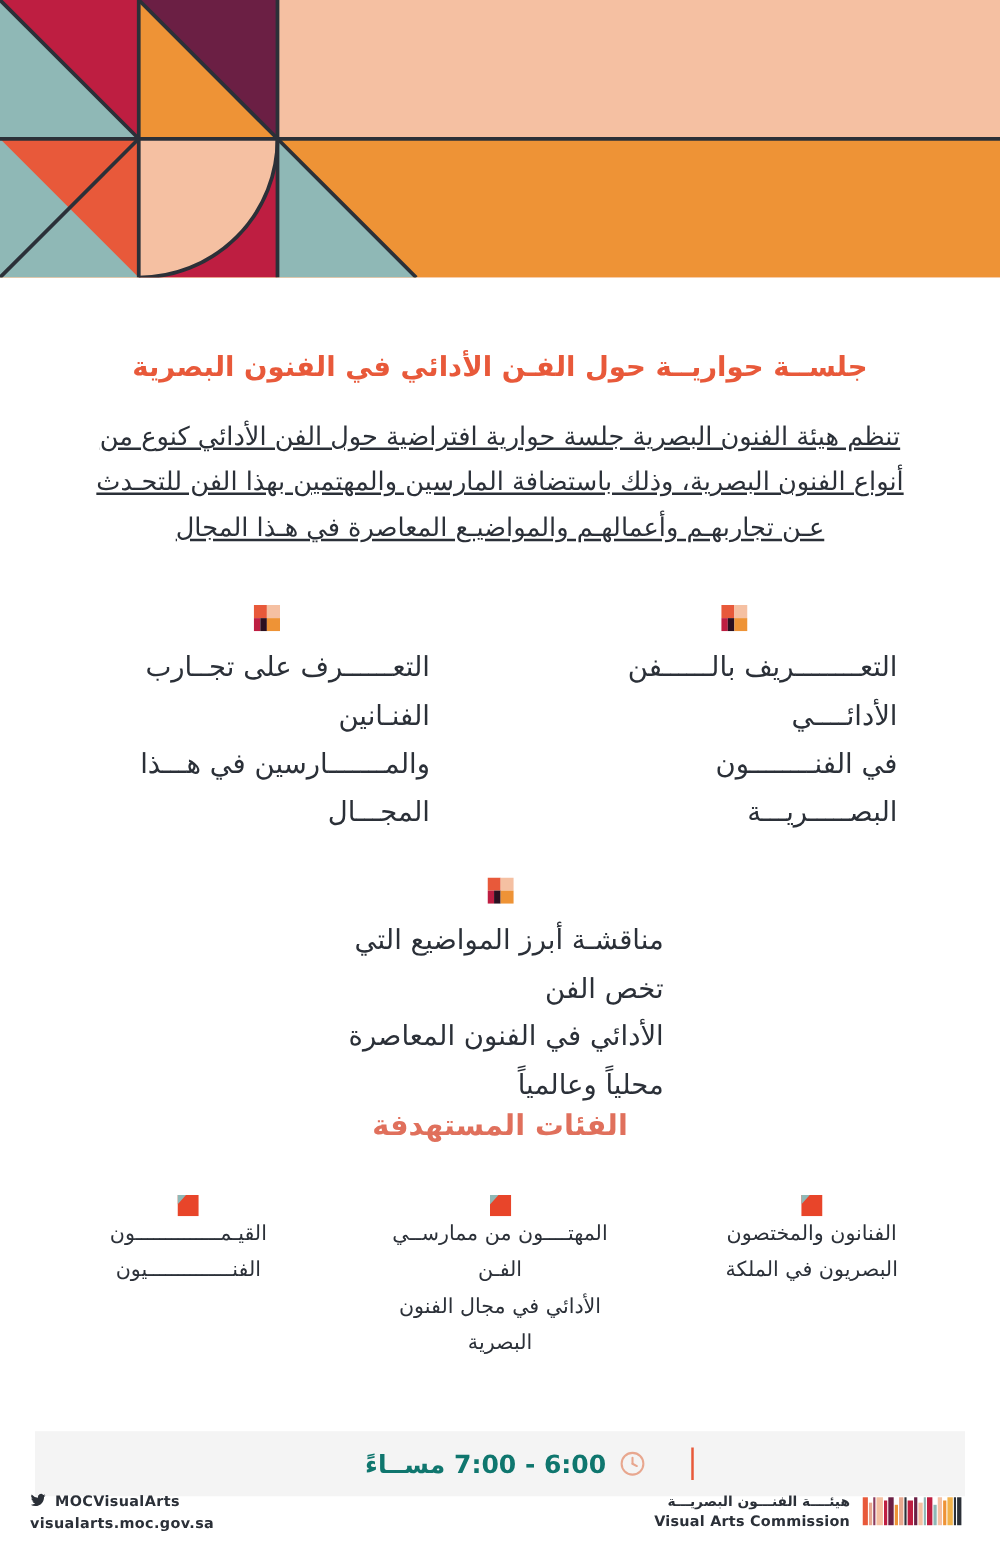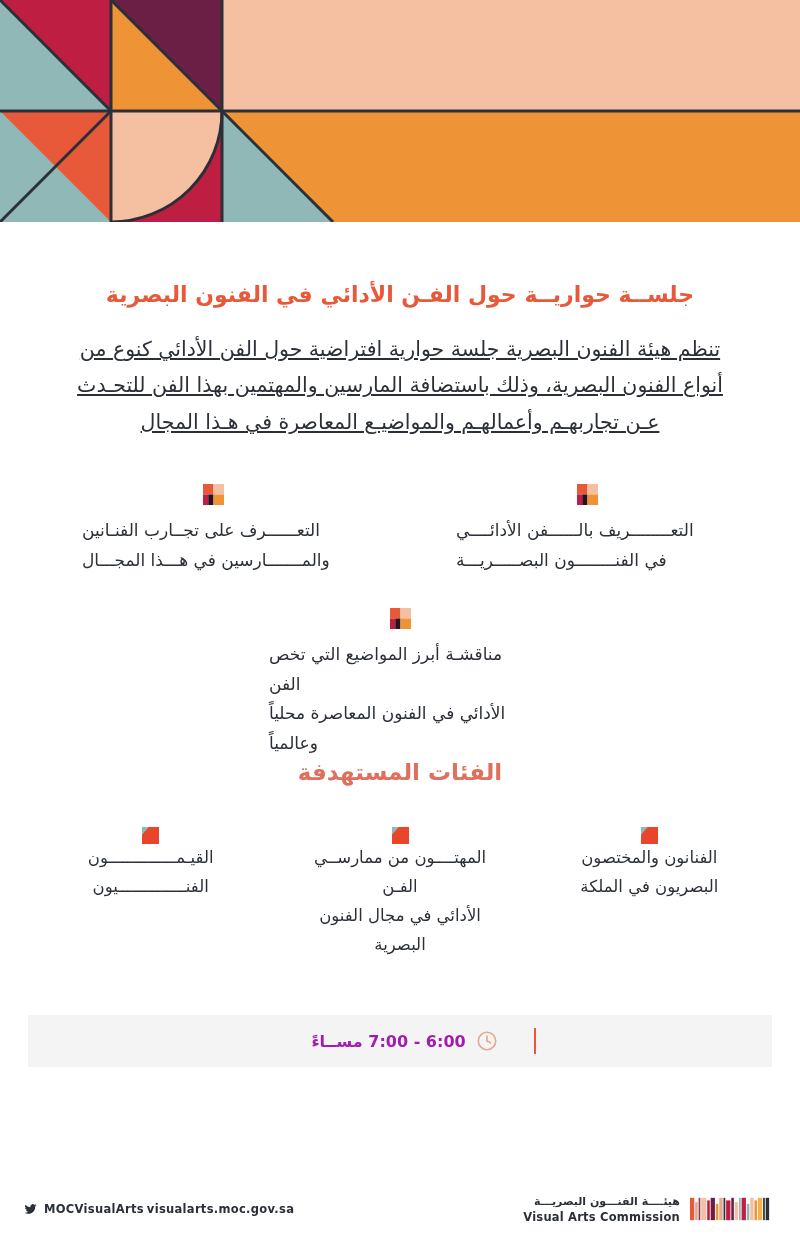--- a/index.html
+++ b/index.html
@@ -75,23 +75,23 @@
   }
 
   .obj-item {
     width: 262px;
     text-align: center;
     direction: rtl;
   }
   .obj-text {
     margin-top: 11px;
     color: #2B3038;
-    font-size: 17px;
+    font-size: 22px;
     line-height: 1.75;
-    text-align: left;
+    text-align: right;
     direction: rtl;
   }
 
   
   .icon-mosaic {
     width: 21px;
     height: 21px;
     margin: 0 auto;
     display: block;
   }
@@ -133,22 +133,22 @@
     direction: rtl;
   }
   .dt-block {
     display: flex;
     align-items: center;
     gap: 10px;
     padding: 0 36px;
     direction: rtl;
   }
   .dt-text {
-    font-size: 16px;
-    color: #a21caf;
+    font-size: 20px;
+    color: #0f766e;
     font-weight: bold;
     direction: rtl;
     white-space: nowrap;
     margin-left: 11px;
   }
   .dt-divider {
     width: 2px;
     height: 26px;
     background: #E8593A;
   }
@@ -162,21 +162,21 @@
     width: 800px;
     height: 78px;
     padding: 0 24px;
     display: flex;
     align-items: center;
     justify-content: space-between;
     direction: ltr;
   }
   .social {
     display: flex;
-    flex-direction: row;
+    flex-direction: column;
     gap: 3px;
     direction: ltr;
   }
   .social-line {
     display: flex;
     align-items: center;
     gap: 7px;
     font-size: 11.5px;
     color: #2B3038;
     font-weight: bold;

